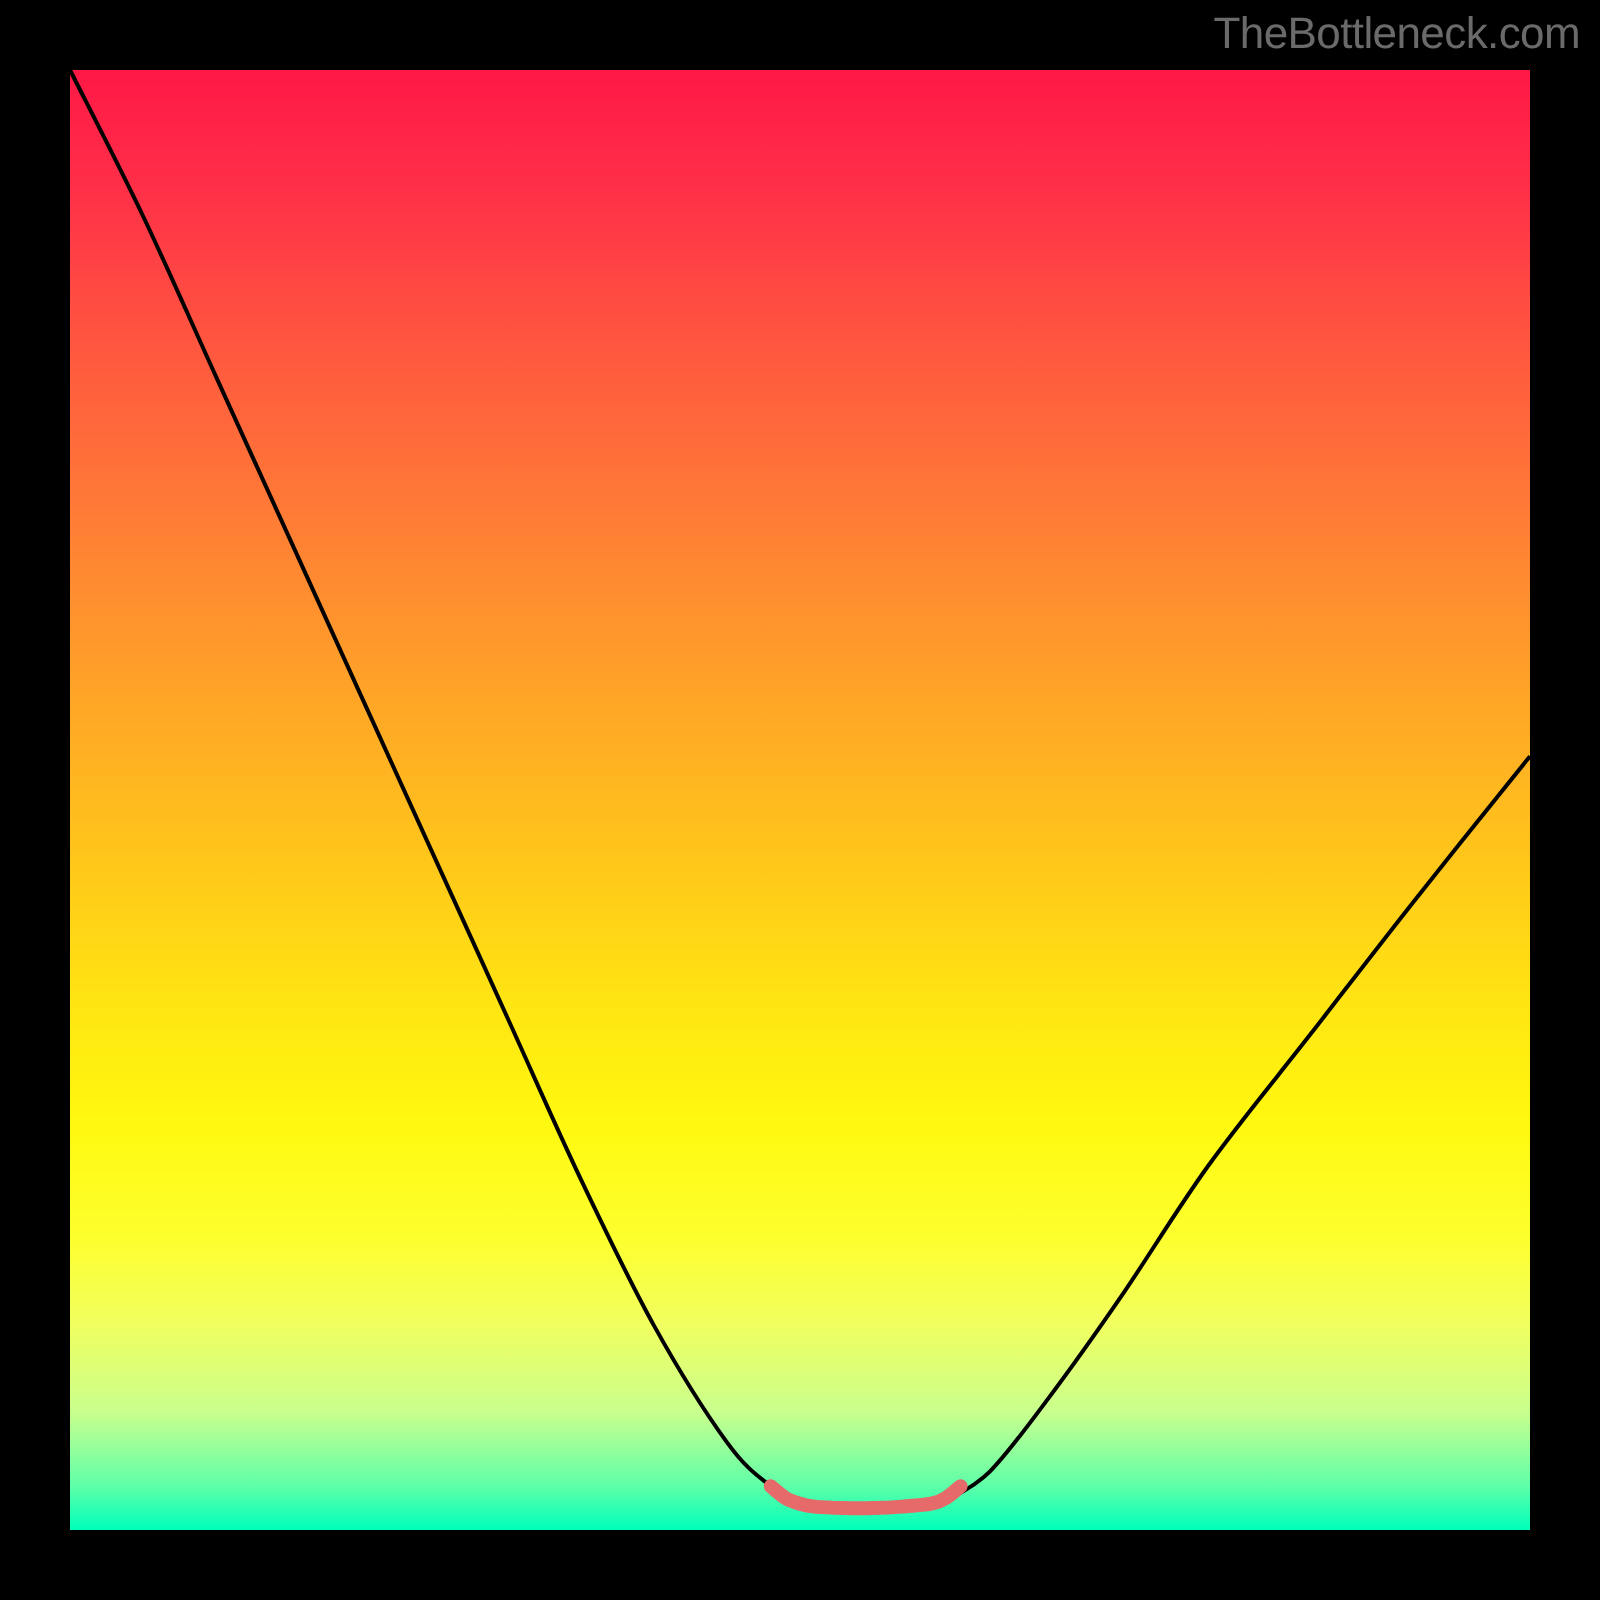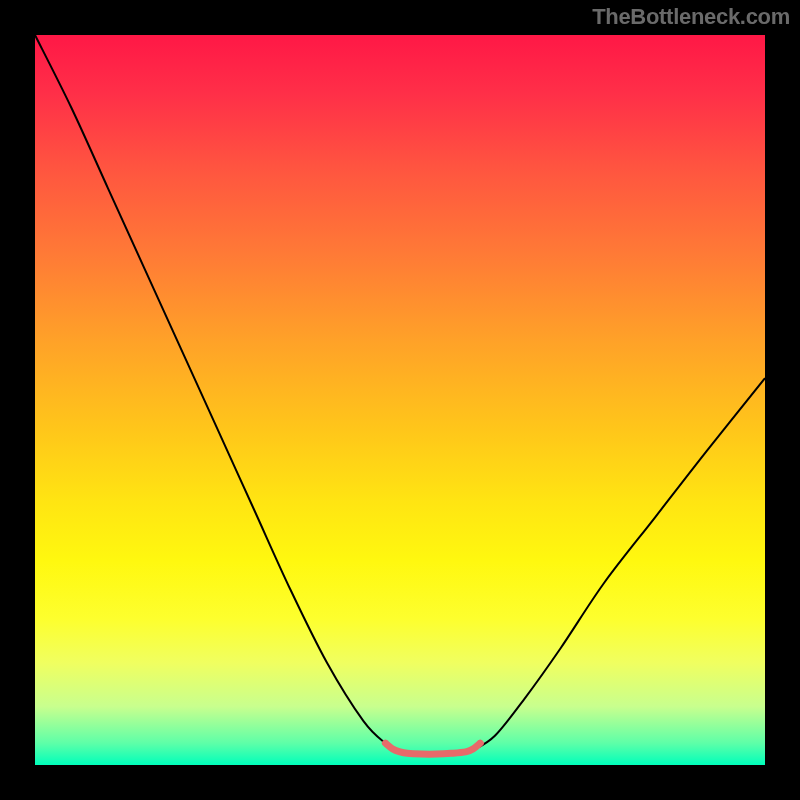--- a/index.html
+++ b/index.html
@@ -10,21 +10,21 @@
     position: relative;
     overflow: hidden;
     font-family: Arial, sans-serif;
   }
   .watermark {
     position: absolute;
     top: 4px;
     right: 10px;
     color: #6a6a6a;
     font-size: 22px;
-    font-weight: 700;
+    font-weight: 400;
     z-index: 10;
     letter-spacing: -0.3px;
   }
   .plot-area {
     position: absolute;
     left: 35px;
     top: 35px;
     width: 730px;
     height: 730px;
     background: linear-gradient(

